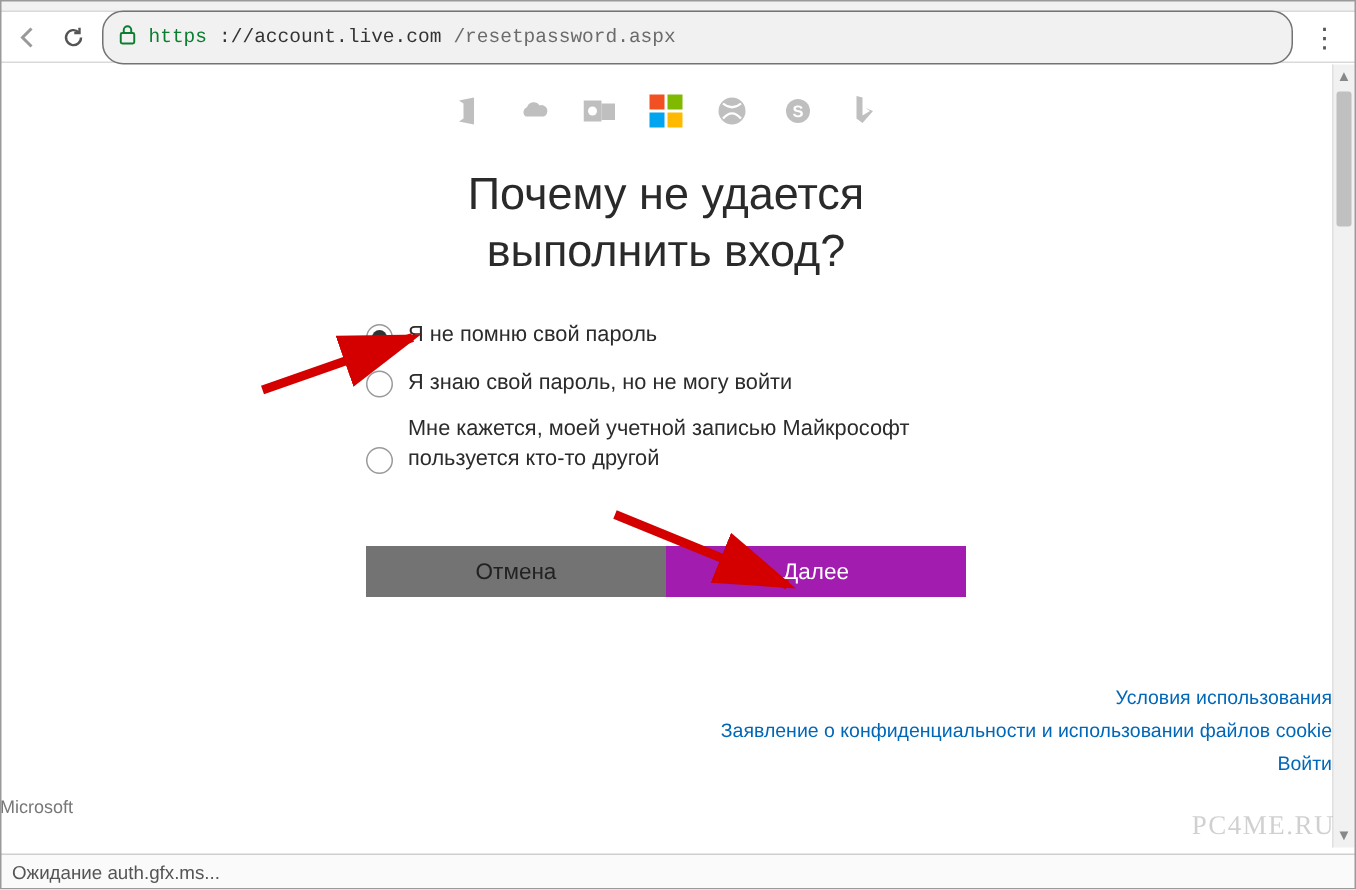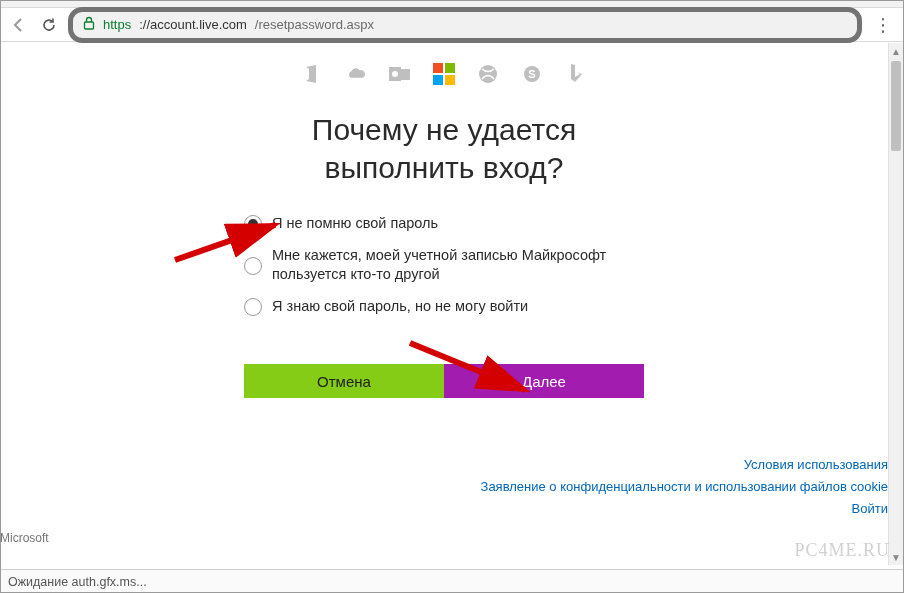--- a/index.html
+++ b/index.html
@@ -1,42 +1,42 @@
 <!DOCTYPE html>
 <html><head>
 <meta charset="utf-8">
 <style>
   * { box-sizing: border-box; margin: 0; padding: 0; }
   html, body { width: 904px; height: 593px; font-family: "Segoe UI", Arial, sans-serif; background: #fff; overflow: hidden; position: relative; }
   .titlebar { height: 8px; background: #f2f2f2; border-bottom: 1px solid #d9d9d9; }
   .addrbar { display: flex; align-items: center; height: 34px; padding: 0 8px; border-bottom: 1px solid #d9d9d9; gap: 8px; }
   .nav-icon { width: 22px; height: 22px; display: flex; align-items: center; justify-content: center; color: #555; }
-  .url-box { flex: 1; height: 36px; border-radius: 14px; background: #f1f1f1; border: 5px solid #737373; display: flex; align-items: center; padding: 0 10px; gap: 8px; font-size: 13px; color: #333; }
+  .url-box { flex: 1; height: 36px; border-radius: 14px; background: #f1f1f1; border: 1px solid #737373; display: flex; align-items: center; padding: 0 10px; gap: 8px; font-size: 13px; color: #333; font-family: Liberation Mono, monospace; }
   .url-prefix { color: #0a7d2f; }
   .url-host { color: #333; }
   .url-path { color: #6b6b6b; }
   .menu-dots { width: 26px; text-align: center; color: #555; font-size: 18px; }
   .browser-frame { position: absolute; left: 0; top: 0; right: 0; bottom: 0; border: 1px solid #9a9a9a; pointer-events: none; }
   .vscroll { position: absolute; right: 1px; top: 43px; bottom: 28px; width: 15px; background: #f1f1f1; border-left: 1px solid #e0e0e0; }
   .vscroll .arrow { height: 16px; display:flex; align-items:center; justify-content:center; color:#888; font-size:10px; }
   .vscroll .thumb { position:absolute; left:2px; right:2px; top:18px; height:90px; background:#c0c0c0; border-radius:2px; }
   .content { position: absolute; left: 0; right: 16px; top: 43px; bottom: 28px; overflow: hidden; }
   .product-row { display: flex; justify-content: center; align-items: center; gap: 22px; margin-top: 20px; }
   .product-row .picon { width: 22px; height: 22px; color: #bfbfbf; display: flex; align-items:center; justify-content:center; }
   .ms-logo { width: 22px; height: 22px; display: grid; grid-template-columns: 1fr 1fr; grid-template-rows: 1fr 1fr; gap: 2px; }
   .ms-logo div:nth-child(1){background:#f25022;} .ms-logo div:nth-child(2){background:#7fba00;} .ms-logo div:nth-child(3){background:#00a4ef;} .ms-logo div:nth-child(4){background:#ffb900;}
   h1.heading { text-align: center; font-weight: 300; color: #2a2a2a; font-size: 30px; line-height: 1.25; margin-top: 26px; }
   .form { width: 400px; margin: 28px auto 0 auto; }
-  .radio-row { display: flex; align-items: center; gap: 10px; margin-bottom: 12px; font-size: 14.5px; color: #2b2b2b; cursor: pointer; }
+  .radio-row { display: flex; align-items: flex-end; gap: 10px; margin-bottom: 12px; font-size: 14.5px; color: #2b2b2b; cursor: pointer; }
   .radio { width: 18px; height: 18px; border: 1px solid #9a9a9a; border-radius: 50%; flex: 0 0 18px; position: relative; background: #fff; margin-top: 1px; }
   .radio.checked::after { content:''; position:absolute; left:3px; top:3px; width:10px; height:10px; border-radius:50%; background:#333; }
   .radio-label { line-height: 1.35; }
   .btn-row { display: flex; margin-top: 48px; }
   .btn { flex: 1; height: 34px; border: none; font-size: 15px; cursor: pointer; }
-  .btn-cancel { background: #84cc16; color: #222; }
+  .btn-cancel { background: #737373; color: #222; }
   .btn-next { background: #a21caf; color: #fff; }
   .footer-links { text-align: right; margin-top: 56px; font-size: 13px; line-height: 1.7; }
   .footer-links a { color: #0067b8; text-decoration: none; }
   .ms-word { text-align: left; color: #777; font-size: 12px; margin-top: 10px; }
   .statusbar { position: absolute; left: 0; right: 0; bottom: 0; height: 24px; border-top: 1px solid #cfcfcf; background: #fafafa; display: flex; align-items: center; padding: 0 8px; font-size: 12.5px; color: #555; }
   .watermark { position: absolute; right: 14px; bottom: 32px; font-size: 18px; color: rgba(120,120,120,0.35); font-family: Georgia, serif; letter-spacing: 1px; }
   .arrow-annot { position: absolute; pointer-events: none; }
 </style>
 </head>
 <body>
@@ -119,25 +119,25 @@
     <span>выполнить вход?</span>
   </h1>
 
   <div class="form">
     <label class="radio-row">
       <span class="radio checked"></span>
       <span class="radio-label">Я не помню свой пароль</span>
     </label>
     <label class="radio-row">
       <span class="radio"></span>
-      <span class="radio-label">Мне кажется, моей учетной записью Майкрософт пользуется кто-то другой</span>
+      <span class="radio-label">Я знаю свой пароль, но не могу войти</span>
     </label>
     <label class="radio-row">
       <span class="radio"></span>
-      <span class="radio-label">Я знаю свой пароль, но не могу войти</span>
+      <span class="radio-label">Мне кажется, моей учетной записью Майкрософт пользуется кто-то другой</span>
     </label>
 
     <div class="btn-row">
       <button class="btn btn-cancel">Отмена</button>
       <button class="btn btn-next">Далее</button>
     </div>
   </div>
 
   <div class="footer-links">
     <a href="#">Условия использования</a><br>

